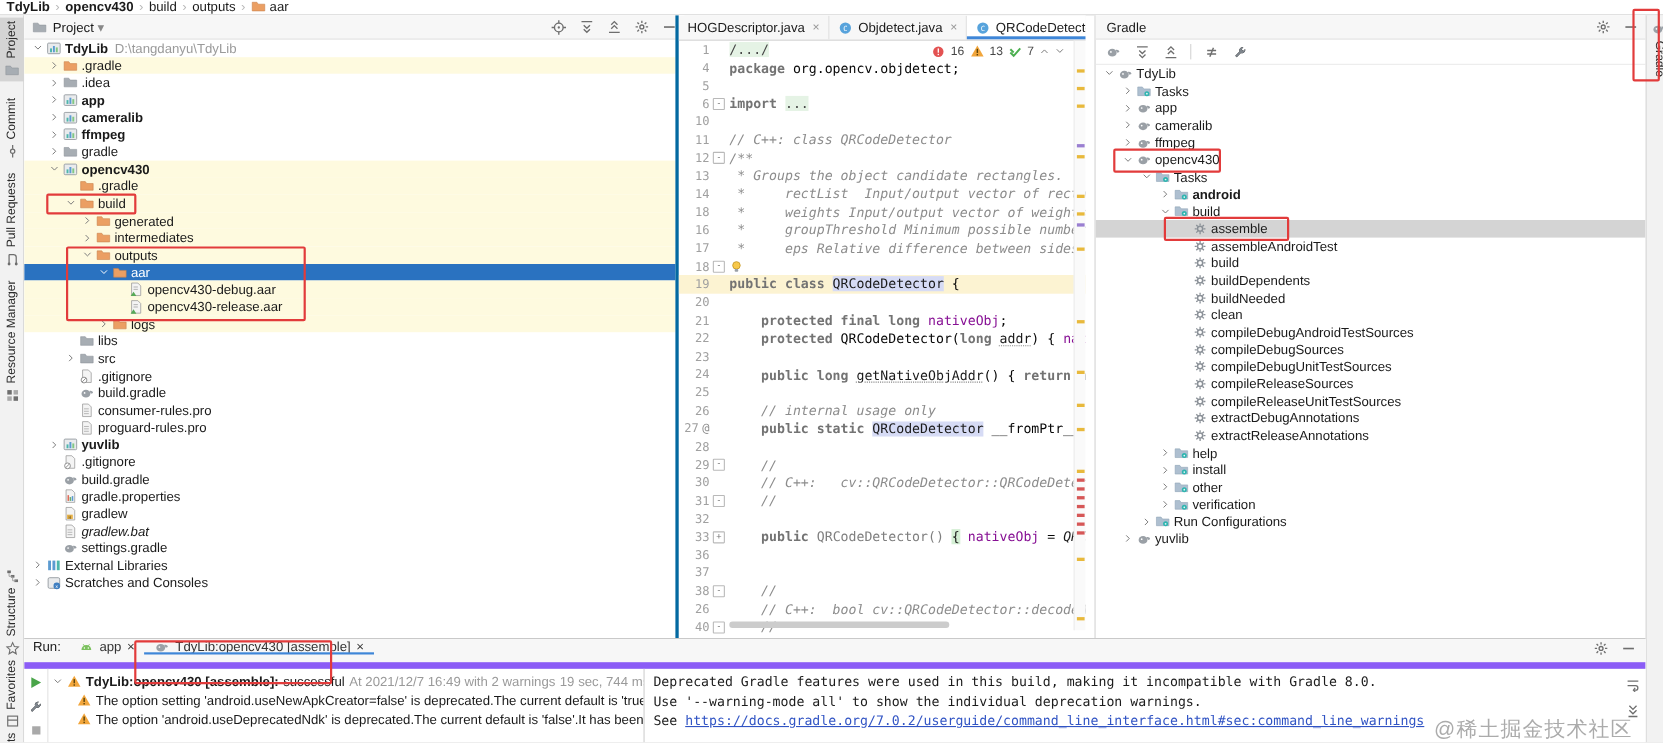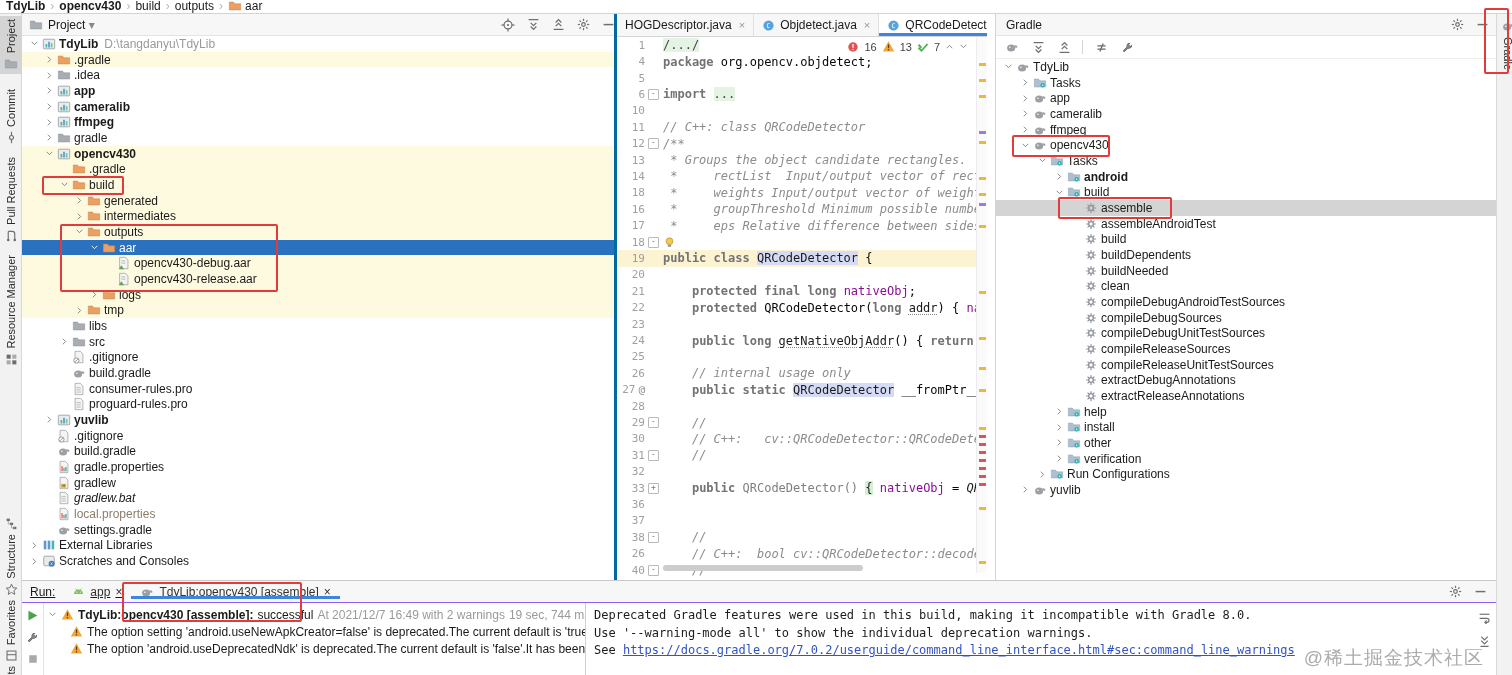--- a/index.html
+++ b/index.html
@@ -62,21 +62,21 @@
   #estripe{position:absolute;right:0;top:0;width:11px;height:536px;background:#fafafa;border-left:1px solid #ececec;box-sizing:border-box;}
   .mark{position:absolute;left:2px;width:7px;height:3px;}
   #hscroll{position:absolute;left:46px;bottom:2px;width:200px;height:6px;background:#ccc;border-radius:3px;}
   
   #gradle{left:995px;top:14px;width:501px;height:566px;background:#fff;border-left:1px solid #d4d4d4;box-sizing:border-box;overflow:hidden;}
   #gradle-toolbar{height:22px;display:flex;align-items:center;gap:10px;padding:0 8px;border-bottom:1px solid #ececec;}
   .vdiv{width:1px;height:14px;background:#d4d4d4;}
   .trow.gsel{background:#d4d4d4;}
   
   #run{left:22px;top:580px;width:1474px;height:95px;background:#fff;border-top:1px solid #c9c9c9;box-sizing:border-box;overflow:hidden;}
-  #run-head{height:21px;display:flex;align-items:center;background:#f7f7f7;border-bottom:1px solid #8b5cf6;text-decoration:underline;}
+  #run-head{height:21px;display:flex;align-items:flex-start;background:#f7f7f7;border-bottom:6px solid #8b5cf6;}
   #run-label{display:flex;align-items:center;padding:0 8px;}
   .rtab{display:flex;align-items:center;gap:5px;padding:0 9px;position:relative;cursor:pointer;color:#333;}
   .rtab.active::after{content:"";position:absolute;left:0;right:0;bottom:0;height:2.5px;background:#3e86d8;}
   #run-head .head-icons{padding-right:8px;}
   #run-body{position:relative;display:flex;height:73px;}
   #run-toolcol{width:21px;border-right:1px solid #e3e3e3;display:flex;flex-direction:column;align-items:center;gap:6px;padding-top:4px;flex:none;}
   #run-tree{width:541px;flex:none;overflow:hidden;padding-top:3px;}
   .rrow{height:17px;display:flex;align-items:center;white-space:nowrap;overflow:hidden;gap:4px;padding-left:4px;}
   .rrow .meta{color:#9a9a9a;}
   .rrow .dur{color:#9a9a9a;margin-left:auto;padding-right:6px;flex:none;}
@@ -469,33 +469,20 @@
               <polyline points="5,3 10,8 5,13" stroke="#7a7a7a" stroke-width="1.6" fill="none"></polyline>
             </svg>
           </span>
           <span class="ticon">
             <svg width="14" height="14" viewBox="0 0 16 16" xmlns="http://www.w3.org/2000/svg">
               <path d="M1.5 3.5h4.8l1.5 2h6.7v7h-13z" fill="#eb9f63" stroke="#c9824b" stroke-width=".6"></path>
             </svg>
           </span>
           <span class="lbl">logs</span>
         </div>
-        <div class="trow yellow" style="padding-left: 51px;">
-          <span class="chev">
-            <svg width="9" height="9" viewBox="0 0 16 16" xmlns="http://www.w3.org/2000/svg">
-              <polyline points="5,3 10,8 5,13" stroke="#7a7a7a" stroke-width="1.6" fill="none"></polyline>
-            </svg>
-          </span>
-          <span class="ticon">
-            <svg width="14" height="14" viewBox="0 0 16 16" xmlns="http://www.w3.org/2000/svg">
-              <path d="M1.5 3.5h4.8l1.5 2h6.7v7h-13z" fill="#eb9f63" stroke="#c9824b" stroke-width=".6"></path>
-            </svg>
-          </span>
-          <span class="lbl">tmp</span>
-        </div>
         <div class="trow" style="padding-left: 36px;">
           <span class="chev"></span>
           <span class="ticon">
             <svg width="14" height="14" viewBox="0 0 16 16" xmlns="http://www.w3.org/2000/svg">
               <path d="M1.5 3.5h4.8l1.5 2h6.7v7h-13z" fill="#a7adb3" stroke="#8d9399" stroke-width=".6"></path>
             </svg>
           </span>
           <span class="lbl">libs</span>
         </div>
         <div class="trow" style="padding-left: 36px;">
@@ -622,32 +609,20 @@
           <span class="chev"></span>
           <span class="ticon">
             <svg width="14" height="14" viewBox="0 0 16 16" xmlns="http://www.w3.org/2000/svg">
               <path d="M3.5 1.5h6l3 3v10h-9z" fill="#f4f4f4" stroke="#9a9a9a" stroke-width=".8"></path>
               <rect x="5" y="6" width="5" height="1" fill="#b5b5b5"></rect>
               <rect x="5" y="8.5" width="5" height="1" fill="#b5b5b5"></rect>
               <rect x="5" y="11" width="5" height="1" fill="#b5b5b5"></rect>
             </svg>
           </span>
           <span class="lbl">gradlew.bat</span>
-        </div>
-        <div class="trow" style="padding-left: 21px;">
-          <span class="chev"></span>
-          <span class="ticon">
-            <svg width="14" height="14" viewBox="0 0 16 16" xmlns="http://www.w3.org/2000/svg">
-              <path d="M3.5 1.5h6l3 3v10h-9z" fill="#f4f4f4" stroke="#9a9a9a" stroke-width=".8"></path>
-              <rect x="5" y="7" width="1.6" height="6" fill="#e06c5a"></rect>
-              <rect x="7.2" y="9" width="1.6" height="4" fill="#6cae6c"></rect>
-              <rect x="9.4" y="8" width="1.6" height="5" fill="#5c9bd1"></rect>
-            </svg>
-          </span>
-          <span class="lbl dim">local.properties</span>
         </div>
         <div class="trow" style="padding-left: 21px;">
           <span class="chev"></span>
           <span class="ticon">
             <svg width="14" height="14" viewBox="0 0 16 16" xmlns="http://www.w3.org/2000/svg">
               <ellipse cx="7" cy="9" rx="4.6" ry="4" fill="#9aa0a6"></ellipse>
               <path d="M10.5 6.2c2-.8 3.6.3 3.9 2l-2.2.9" fill="#9aa0a6"></path>
               <circle cx="5.6" cy="8.2" r=".9" fill="#fff"></circle>
             </svg>
           </span>

